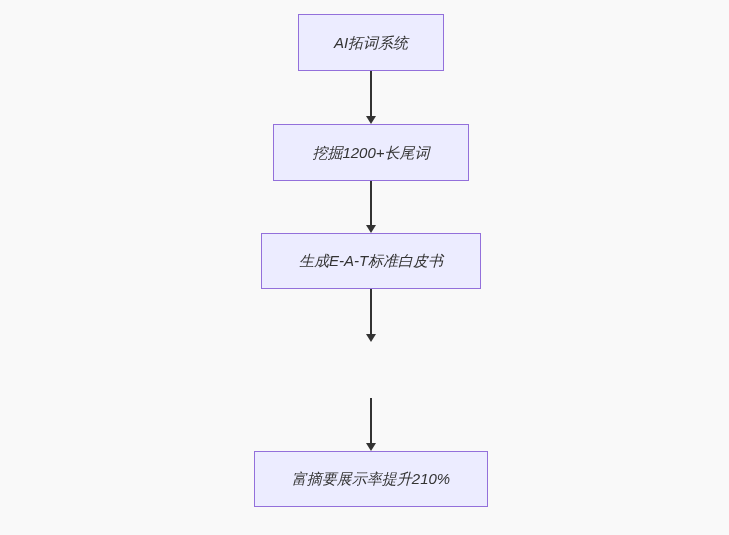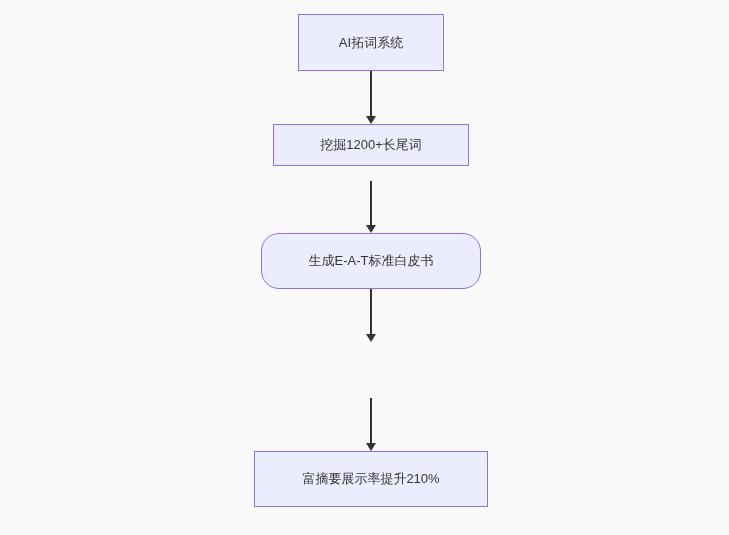--- a/index.html
+++ b/index.html
@@ -18,29 +18,30 @@
     position: absolute;
     box-sizing: border-box;
     background: var(--node-fill, #ECECFF);
     border: 1px solid var(--node-border, #9370DB);
     display: flex;
     align-items: center;
     justify-content: center;
   }
   .node-label {
     color: var(--text, #333333);
-    font-size: 13px;
+    font-size: 15px;
     line-height: 1.2;
     white-space: nowrap;
     text-align: center;
+    font-style: italic;
   }
   
   .node-1 { left: 298px; top: 14px;  width: 146px; height: 57px; }
-  .node-2 { left: 273px; top: 124px; width: 196px; height: 42px; }
-  .node-3 { left: 261px; top: 233px; width: 220px; height: 56px; border-radius: 18px; }
+  .node-2 { left: 273px; top: 124px; width: 196px; height: 57px; }
+  .node-3 { left: 261px; top: 233px; width: 220px; height: 56px; }
   .node-4 { left: 264px; top: 342px; width: 214px; height: 56px; }
   .node-5 { left: 254px; top: 451px; width: 234px; height: 56px; justify-content: center; }
 
   .edge {
     position: absolute;
     left: 365px;
     width: 12px;
   }
   .edge-1 { top: 71px;  height: 53px; }
   .edge-2 { top: 181px; height: 52px; }

